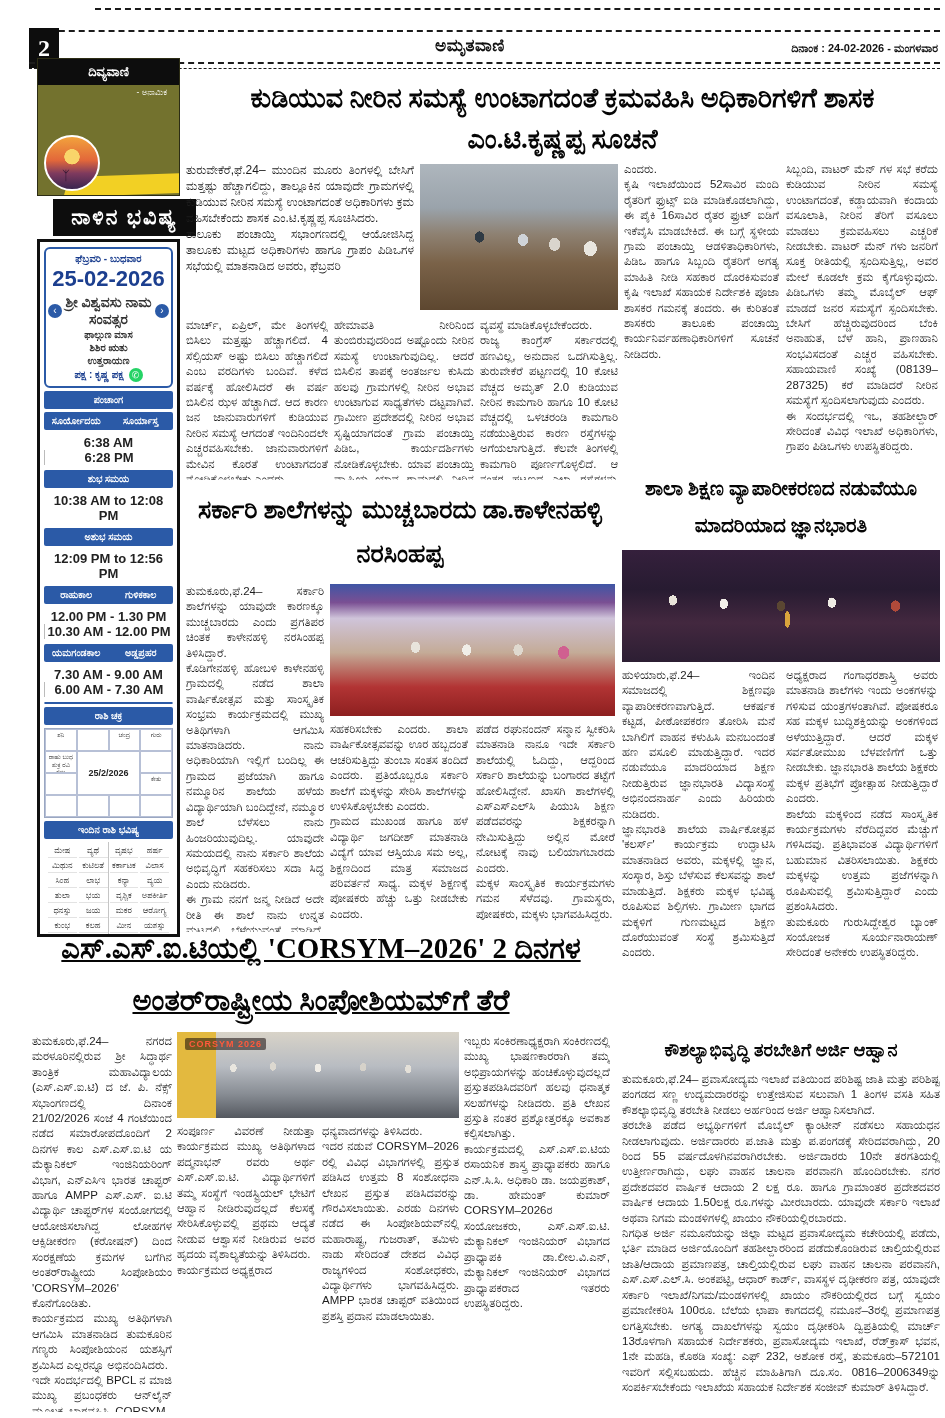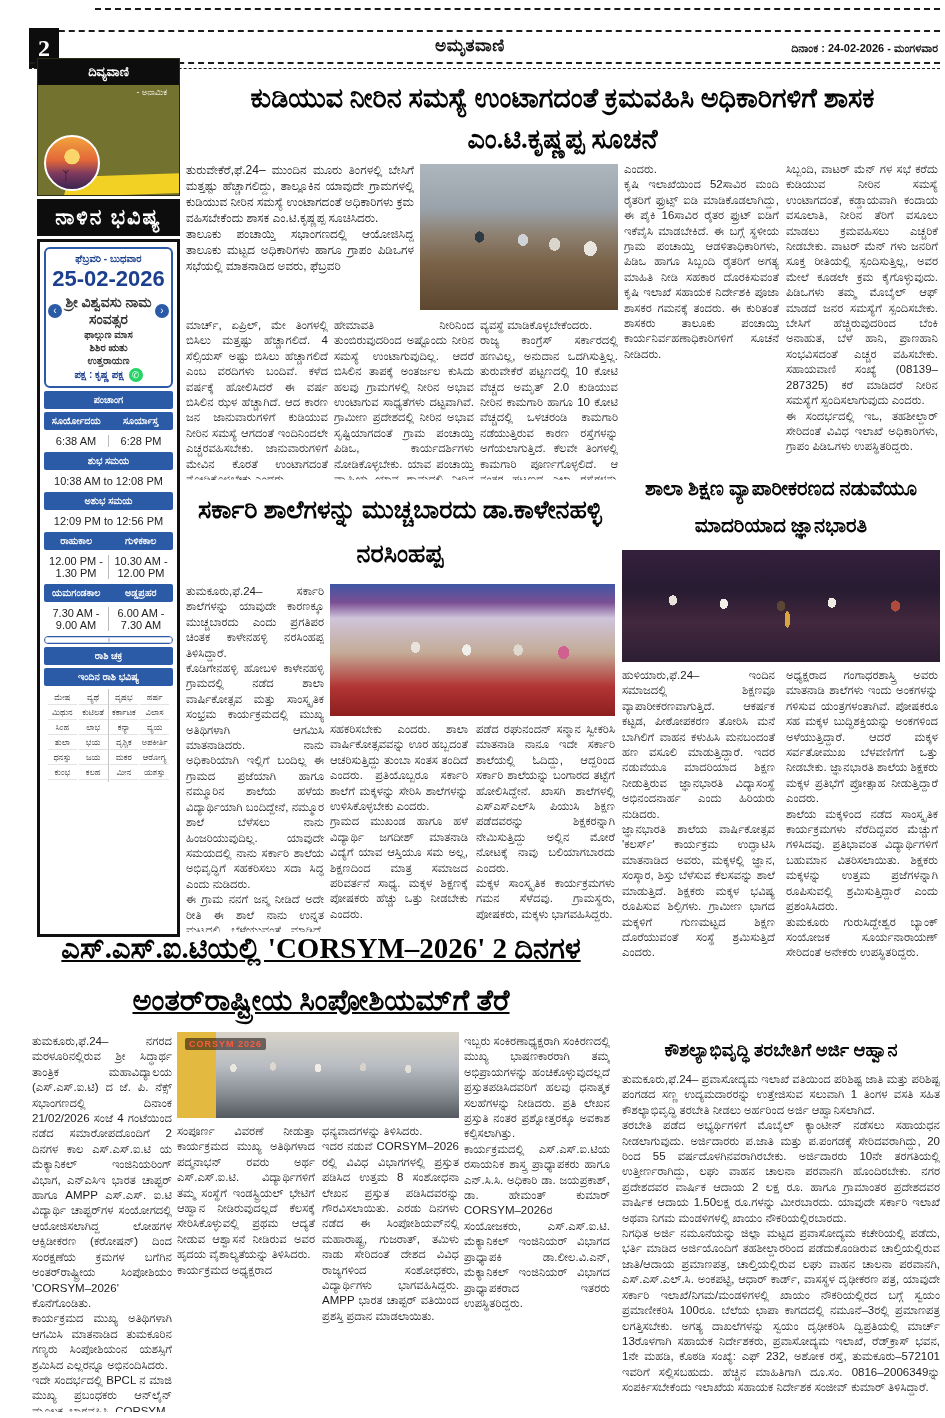--- a/index.html
+++ b/index.html
@@ -31,41 +31,41 @@
   .dv-swash{position:absolute;bottom:0;right:-8px;width:120px;height:20px;background:#f2d024;
     transform:skew(-18deg) rotate(-2deg);}
   .dv-circle{position:absolute;bottom:4px;left:6px;width:52px;height:52px;border-radius:50%;
     border:2px solid #fff;
     background:
       radial-gradient(circle at 50% 38%, #f9d56a 0 18%, transparent 19%),
       linear-gradient(180deg,#f2a23c 0%,#e2673a 45%,#7e3a5e 70%,#3a2550 100%);}
   .dv-person{position:absolute;bottom:12px;left:24px;color:#2a1430;font-size:13px;}
   
   .tomorrow{background:#0d0d0d;color:#fff;display:flex;align-items:center;justify-content:center;
-    font-size:21px;font-weight:bold;letter-spacing:2px;font-family:"Liberation Serif",serif;}
+    font-size:21px;font-weight:bold;letter-spacing:2px;font-family:"Liberation Serif",serif;margin-left:16px;}
   
   .panel{border:3px solid #101010;background:#fff;padding:5px 4px;
     display:flex;flex-direction:column;gap:3px;overflow:hidden;}
   .pbox{border:2px solid #2b5aa7;border-radius:6px;text-align:center;padding:4px 2px;}
   .pbox-month{font-size:10px;font-weight:bold;color:#1c3f8f;}
   .pbox-date{font-size:22px;font-weight:bold;color:#1c3f8f;margin:1px 0 2px 0;}
   .pbox-line{font-size:10px;font-weight:bold;color:#333;margin:1px 0;}
   .samv-row{display:flex;align-items:center;justify-content:space-between;gap:2px;}
   .samv-row .samv{flex:1;font-size:14px;font-weight:bold;color:#333;}
   .nav-arrow{width:14px;height:14px;min-width:14px;border-radius:50%;background:#2b5aa7;color:#fff;
     font-size:10px;line-height:14px;text-align:center;display:inline-block;}
   .paksha-row{display:flex;align-items:center;justify-content:center;gap:5px;}
   .paksha-row span.txt{font-size:10px;font-weight:bold;color:#1c3f8f;}
   .wa{width:14px;height:14px;border-radius:50%;background:#25d366;color:#fff;font-size:9px;
     line-height:14px;text-align:center;display:inline-block;}
   .pbar{background:#2b5aa7;color:#fff;font-size:9.5px;font-weight:bold;text-align:center;
     padding:3px 0;border-radius:2px;}
   .pbar.split{display:flex;padding:3px 0;}
   .pbar.split span{flex:1;}
-  .pval{display:flex;text-align:center;font-size:11px;font-weight:normal;color:#222;padding:2px 0;}
+  .pval{display:flex;text-align:center;font-size:13px;font-weight:bold;color:#222;padding:2px 0;flex-direction:column;}
   .pval span{flex:1;}
   .pval.divided span + span{border-left:1px solid #bbb;}
   .mgrid{display:grid;grid-template-columns:1fr 1fr;border:1px solid #c9c9c9;}
   .mgrid > div{border:1px solid #d9d9d9;text-align:center;padding:2px 1px;}
   .mg-l{font-size:9.5px;font-weight:bold;color:#222;}
   .mg-v{font-size:8.5px;color:#333;font-weight:bold;}
   .tngrid{display:grid;grid-template-columns:1fr 1fr;border:1px solid #2b5aa7;border-radius:4px;overflow:hidden;}
   .tngrid > div{border:1px solid #c9d2e4;padding:2px;text-align:center;}
   .chakra{display:grid;grid-template-columns:repeat(4,1fr);grid-template-rows:repeat(4,22px);
     border:1px solid #9aa7c2;}
@@ -163,20 +163,35 @@
 
   <div class="tngrid">
     <div>
          </div>
     <div>
          </div>
 
   </div>
 
   <div class="pbar">ರಾಶಿ ಚಕ್ರ</div>
+  <div class="chakra">
+    <div class="ck" style="grid-area:1/1">ಶನಿ</div>
+    <div class="ck" style="grid-area:1/2"></div>
+    <div class="ck" style="grid-area:1/3">ಚಂದ್ರ</div>
+    <div class="ck" style="grid-area:1/4">ಗುರು</div>
+    <div class="ck" style="grid-area:2/1">ರಾಹು ಬುಧ ಶುಕ್ರ ರವಿ ಕುಜ</div>
+    <div class="ck" style="grid-area:2/4"></div>
+    <div class="ck" style="grid-area:3/1"></div>
+    <div class="ck" style="grid-area:3/4">ಕೇತು</div>
+    <div class="ck" style="grid-area:4/1"></div>
+    <div class="ck" style="grid-area:4/2"></div>
+    <div class="ck" style="grid-area:4/3"></div>
+    <div class="ck" style="grid-area:4/4"></div>
+    <div class="ck-center">25/2/2026</div>
+  </div>
 
   <div class="pbar">ಇಂದಿನ ರಾಶಿ ಭವಿಷ್ಯ</div>
   <div class="rftable">
       <div class="rf-cell">ಮೇಷ</div>
       <div class="rf-cell">ವ್ಯಥೆ</div>
       <div class="rf-cell">ವೃಷಭ</div>
       <div class="rf-cell">ಹರ್ಷ</div>
       <div class="rf-cell">ಮಿಥುನ</div>
       <div class="rf-cell">ಕುಟಿಲತೆ</div>
       <div class="rf-cell">ಕರ್ಕಾಟಕ</div>

